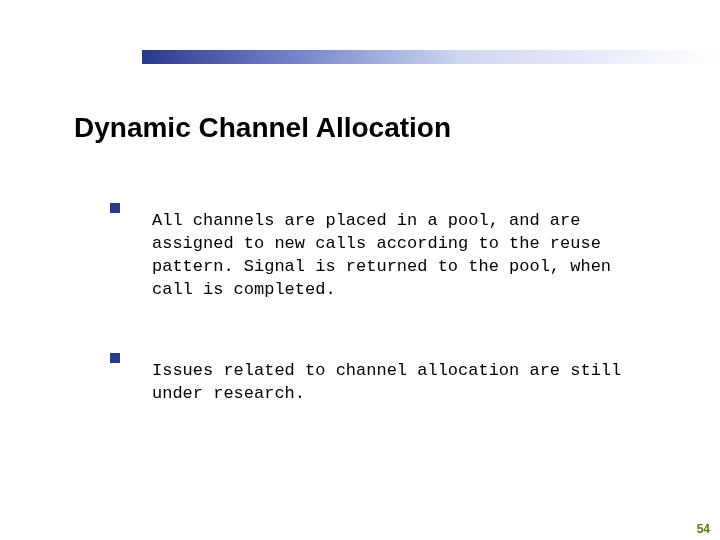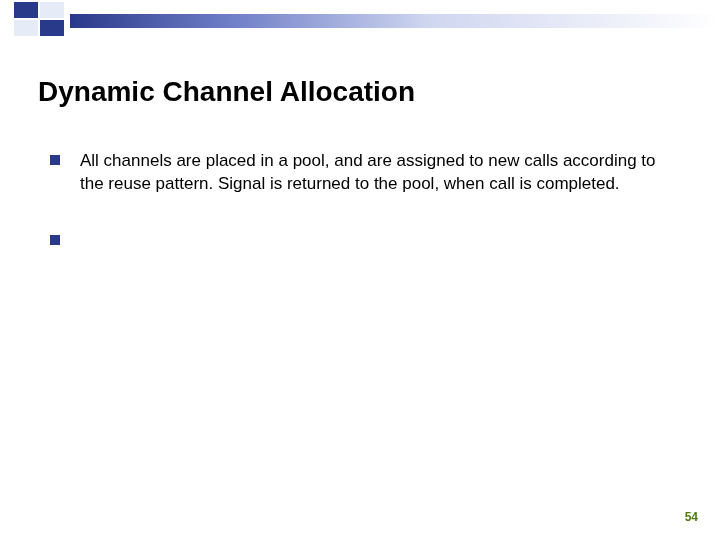--- a/index.html
+++ b/index.html
@@ -1,15 +1,15 @@
 <!DOCTYPE html>
 <html><head>
 <meta charset="utf-8">
 <style>
-  * { margin: 0; padding: 0; box-sizing: border-box; }
+  * { margin: 12px; padding: 0; box-sizing: border-box; }
   html, body { width: 720px; height: 540px; }
   body {
     background: #ffffff;
     font-family: Arial, Helvetica, sans-serif;
     position: relative;
     overflow: hidden;
   }
   .topbar {
     position: absolute;
     top: 0; left: 0; right: 0;
@@ -44,20 +44,21 @@
   .content {
     position: absolute;
     top: 150px;
     left: 50px;
     right: 46px;
   }
   .item {
     display: flex;
     align-items: flex-start;
     margin-bottom: 34px;
+    font-family: Liberation Mono, monospace;
   }
   .bullet {
     width: 10px;
     height: 10px;
     background: #2a3a8a;
     margin-top: 5px;
     margin-right: 20px;
     flex-shrink: 0;
   }
   .item-text {
@@ -89,16 +90,17 @@
 
 <h1 class="title">Dynamic Channel Allocation</h1>
 
 <div class="content">
   <div class="item">
     <div class="bullet"></div>
     <div class="item-text">All channels are placed in a pool, and are assigned to new calls according to the reuse pattern. Signal is returned to the pool, when call is completed.</div>
   </div>
   <div class="item">
     <div class="bullet"></div>
+    <div class="item-text">Issues related to channel allocation are still under research.</div>
   </div>
 </div>
 
 <div class="pagenum">54</div>
 
 </body></html>

